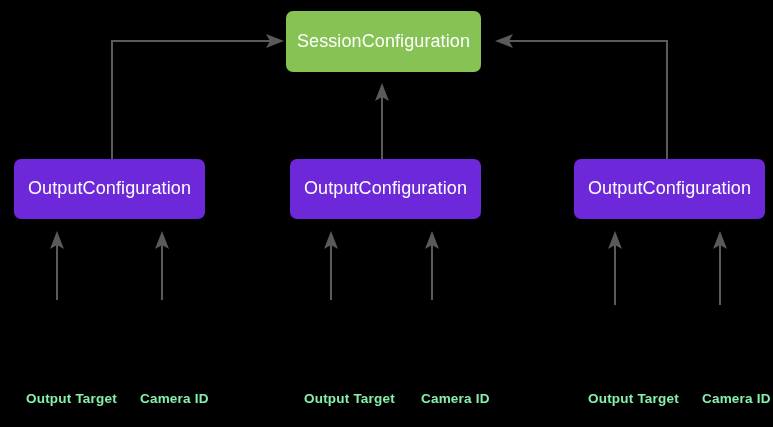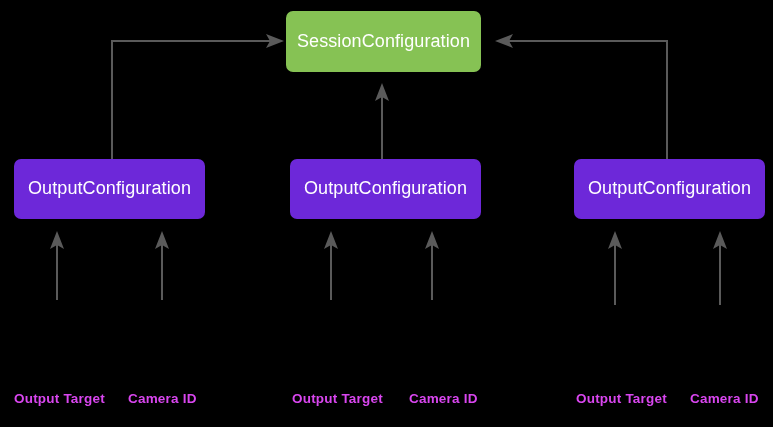--- a/index.html
+++ b/index.html
@@ -44,26 +44,27 @@
     top: 159px;
     width: 191px;
     height: 60px;
   }
   .node-output.col-1 { left: 14px; }
   .node-output.col-2 { left: 290px; }
   .node-output.col-3 { left: 574px; }
 
   .field-label {
     position: absolute;
-    color: #d946ef;
+    color: #86efac;
     font-size: 13.5px;
     font-weight: bold;
     top: 391px;
     white-space: nowrap;
     letter-spacing: 0.2px;
+    margin-left: 12px;
   }
 
   svg.edges {
     position: absolute;
     left: 0;
     top: 0;
     width: 773px;
     height: 427px;
     overflow: visible;
   }

